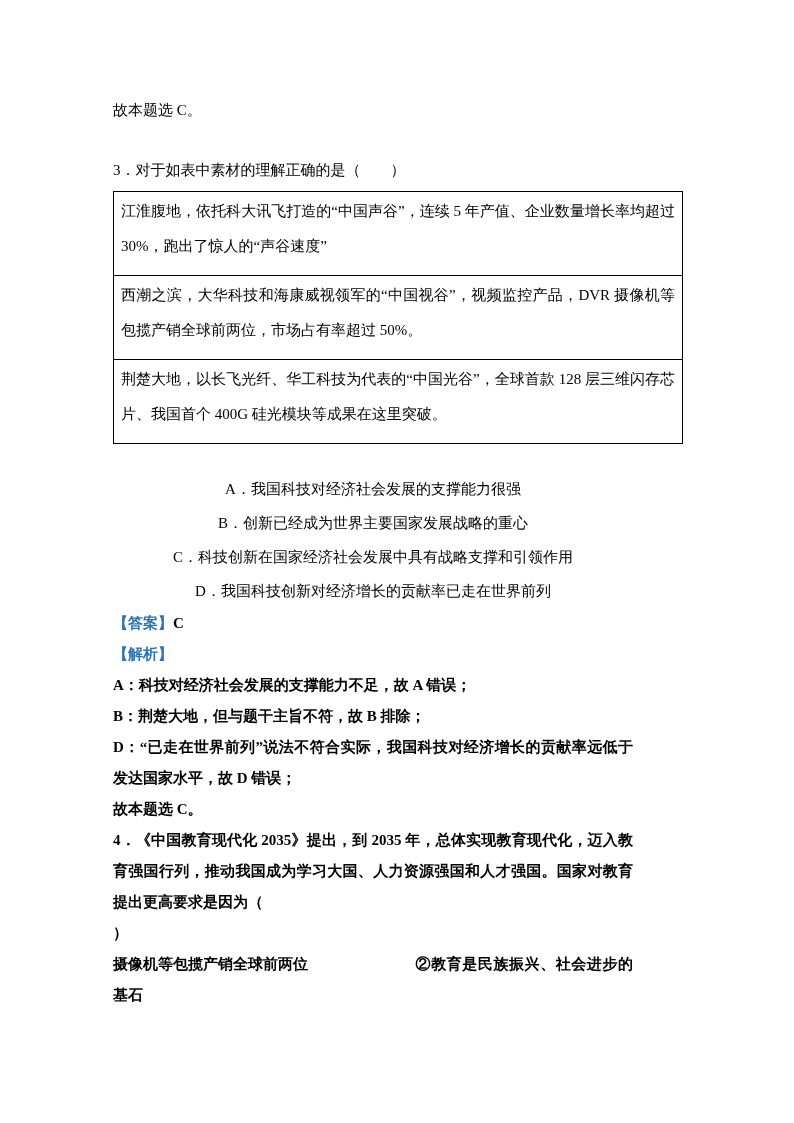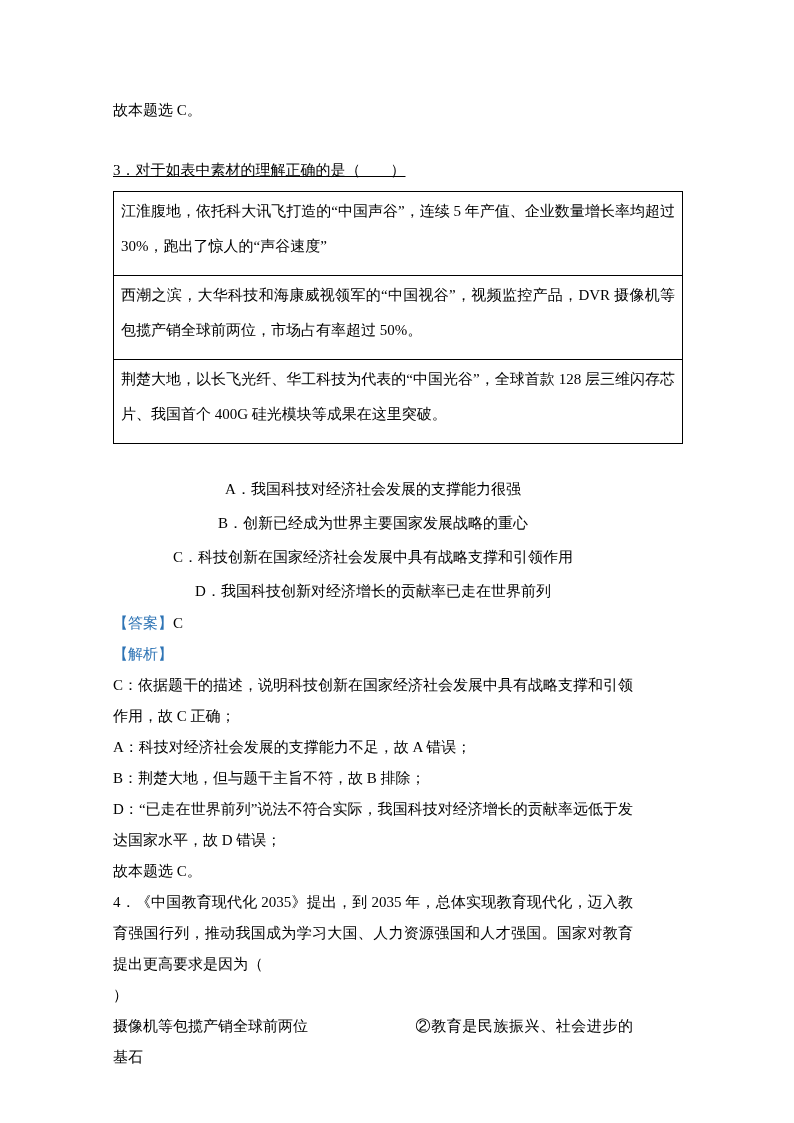--- a/index.html
+++ b/index.html
@@ -12,40 +12,40 @@
     overflow: hidden;
     font-family: "Liberation Serif", "DejaVu Serif", serif;
     font-size: 15px;
     color: #000000;
     padding: 93px 111px 0 113px;
   }
   .para {
     line-height: 34px;
     text-align: justify;
   }
-  .q3-stem { margin-top: 26px; text-decoration: underline; }
+  .q3-stem { margin-top: 26px; }
   table.material {
     margin-top: 4px;
     width: 570px;
     border-collapse: collapse;
   }
   table.material td {
     border: 1px solid #000000;
     padding: 2px 7px 11px 7px;
     line-height: 35px;
     text-align: justify;
     vertical-align: top;
     font-size: 15px;
   }
   ul.options {
     list-style: none;
     margin-top: 28px;
   }
   ul.options li { line-height: 34px; text-align: center; }
-  .ansec p { line-height: 31px; text-align: justify; }
+  .ansec p { line-height: 31px; text-align: justify; font-weight: bold; }
   .blue { color: #2E74B5; }
   .opt-cols { line-height: 31px; }
   .opt-cols .col1 { display: inline-block; width: 302px; }
 </style>
 </head>
 <body>
 
 <div class="page">
 
   <p class="para">故本题选 C。</p>
@@ -71,21 +71,20 @@
     <li>B．创新已经成为世界主要国家发展战略的重心</li>
     <li>C．科技创新在国家经济社会发展中具有战略支撑和引领作用</li>
     <li>D．我国科技创新对经济增长的贡献率已走在世界前列</li>
   </ul>
 
   <div class="ansec">
     <p>
       <span class="blue">【答案】</span><span>C</span>
     </p>
     <p class="blue">【解析】</p>
-    <p>C：依据题干的描述，说明科技创新在国家经济社会发展中具有战略支撑和引领作用，故 C 正确；</p>
     <p>A：科技对经济社会发展的支撑能力不足，故 A 错误；</p>
     <p>B：荆楚大地，但与题干主旨不符，故 B 排除；</p>
     <p>D：“已走在世界前列”说法不符合实际，我国科技对经济增长的贡献率远低于发达国家水平，故 D 错误；</p>
     <p>故本题选 C。</p>
     <p>4．《中国教育现代化 2035》提出，到 2035 年，总体实现教育现代化，迈入教育强国行列，推动我国成为学习大国、人力资源强国和人才强国。国家对教育提出更高要求是因为（</p>
     <p>）</p>
     <p class="opt-cols">
       <span class="col1">摄像机等包揽产销全球前两位</span><span>②教育是民族振兴、社会进步的基石</span>
     </p>
   </div>

